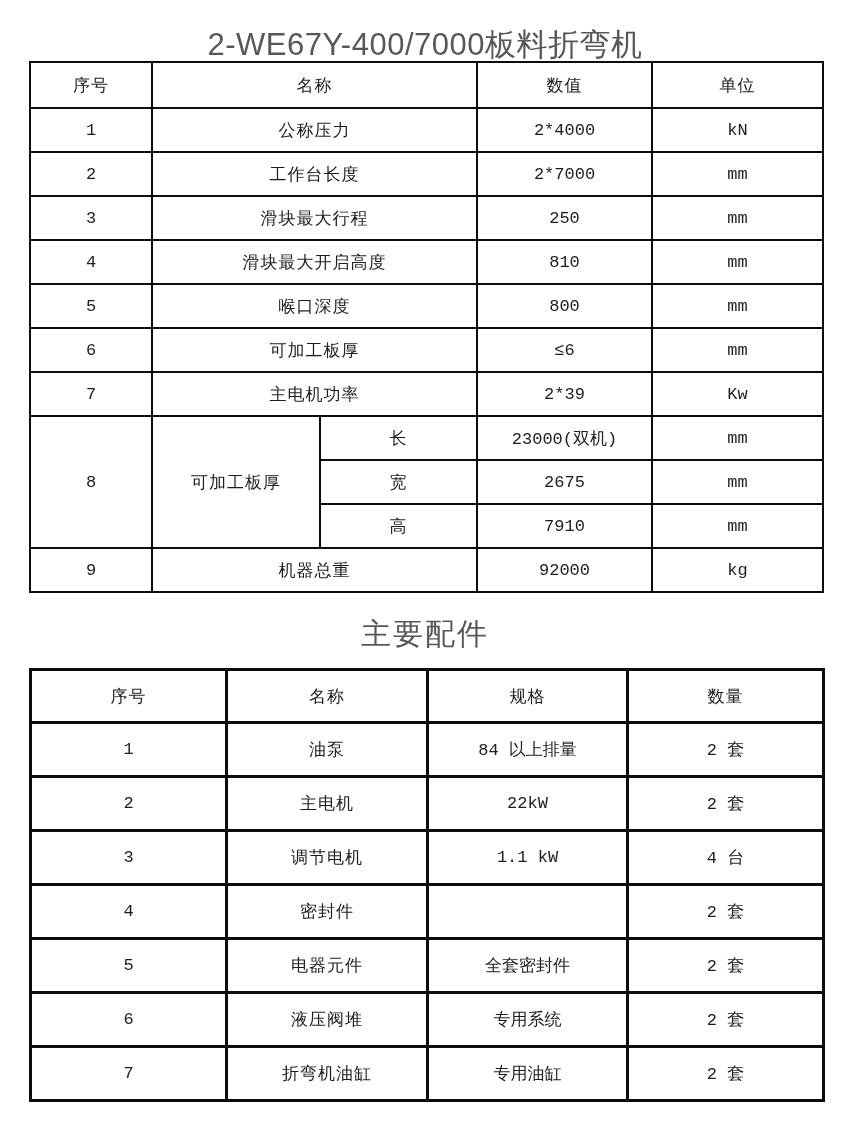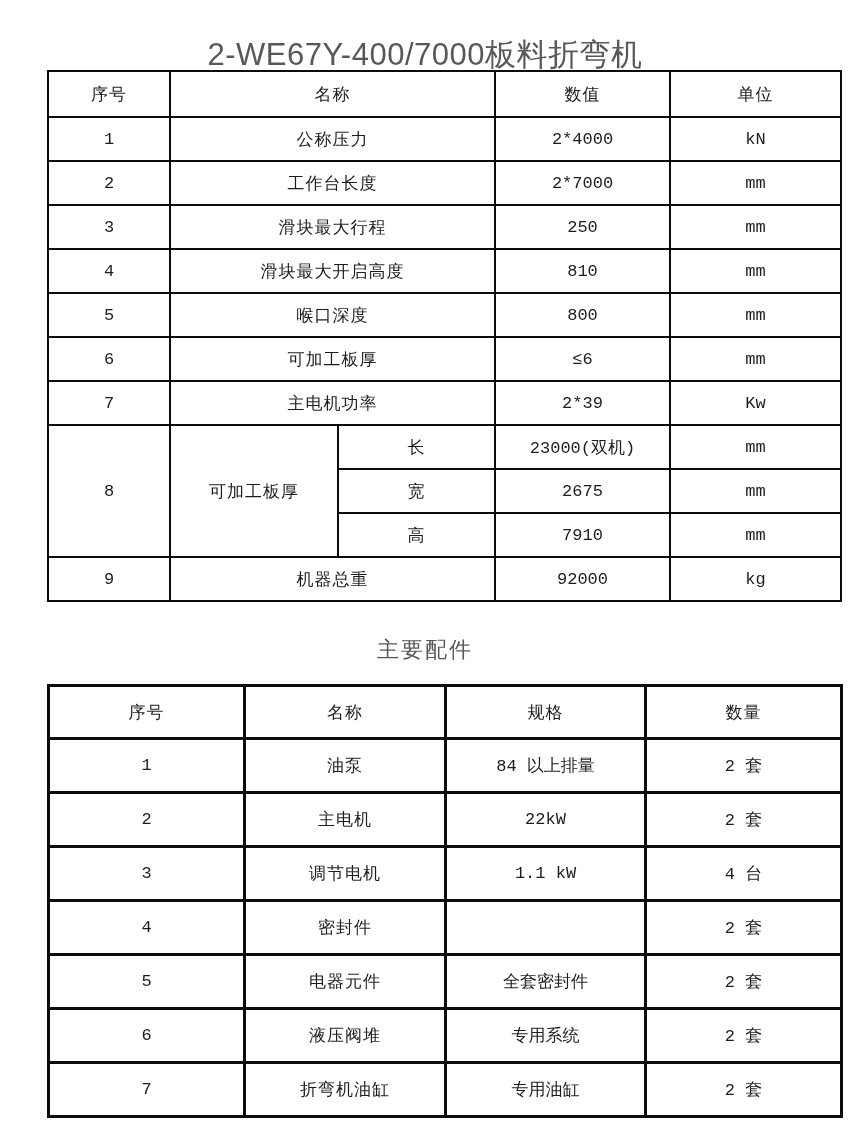--- a/index.html
+++ b/index.html
@@ -7,42 +7,42 @@
   .page {
     width: 850px;
     height: 1122px;
     margin: 0 auto;
     background: #ffffff;
     font-family: "Liberation Sans", sans-serif;
     color: #1f1f1f;
     overflow: hidden;
   }
   .page-title {
-    padding-top: 34px;
-    height: 70px;
+    padding-top: 24px;
+    height: 61px;
     text-align: center;
     font-size: 31px;
     font-weight: 400;
     color: #58585b;
     letter-spacing: 0.5px;
   }
   .section-title {
-    margin-top: 24px;
+    margin-top: 17px;
     height: 48px;
     line-height: 48px;
     text-align: center;
-    font-size: 22px;
+    font-size: 30px;
     font-weight: 400;
     color: #58585b;
     letter-spacing: 2px;
   }
   table {
     border-collapse: collapse;
     table-layout: fixed;
-    margin-left: 47px;
+    margin-left: 29px;
     width: 793px;
   }
   td, th {
     text-align: center;
     vertical-align: middle;
     font-size: 17px;
     font-weight: 400;
     color: #1d1d1d;
     letter-spacing: 1px;
     overflow: hidden;

